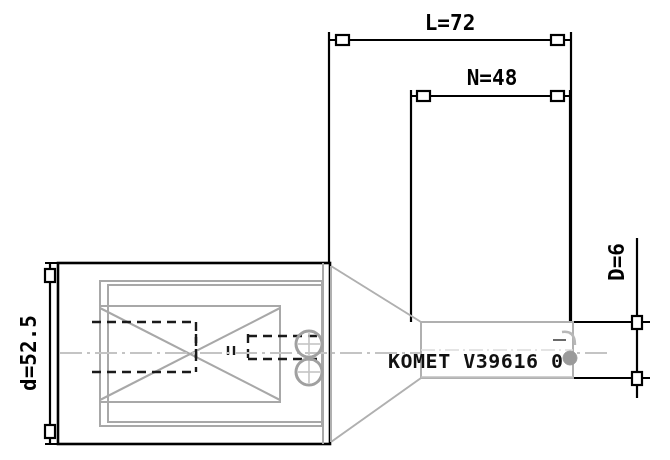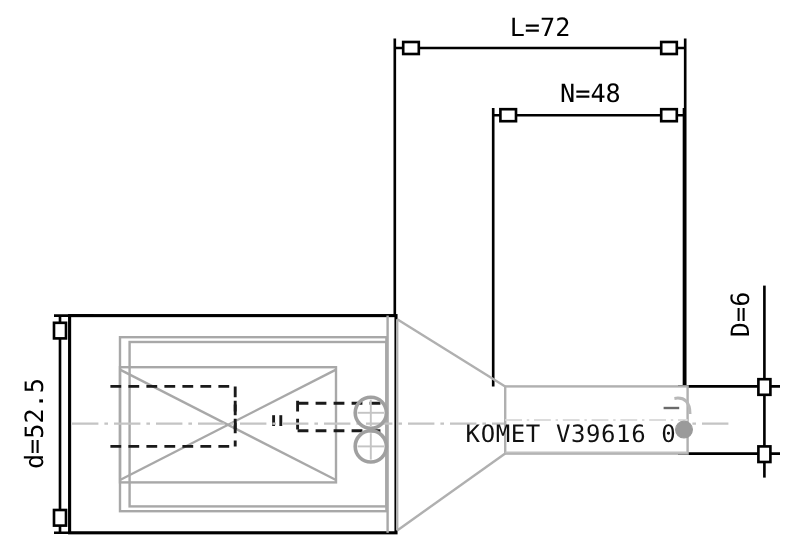--- a/index.html
+++ b/index.html
@@ -11,20 +11,21 @@
     width: 670px;
     height: 460px;
     font-family: "DejaVu Sans Mono", monospace;
     overflow: hidden;
   }
   #drawing-root {
     position: relative;
     width: 670px;
     height: 460px;
     background: #ffffff;
+    font-weight: bold;
   }
   svg#cad {
     display: block;
     width: 670px;
     height: 460px;
   }
   .dim-text {
     font-family: "DejaVu Sans Mono", monospace;
     font-size: 21px;
     fill: #000000;

